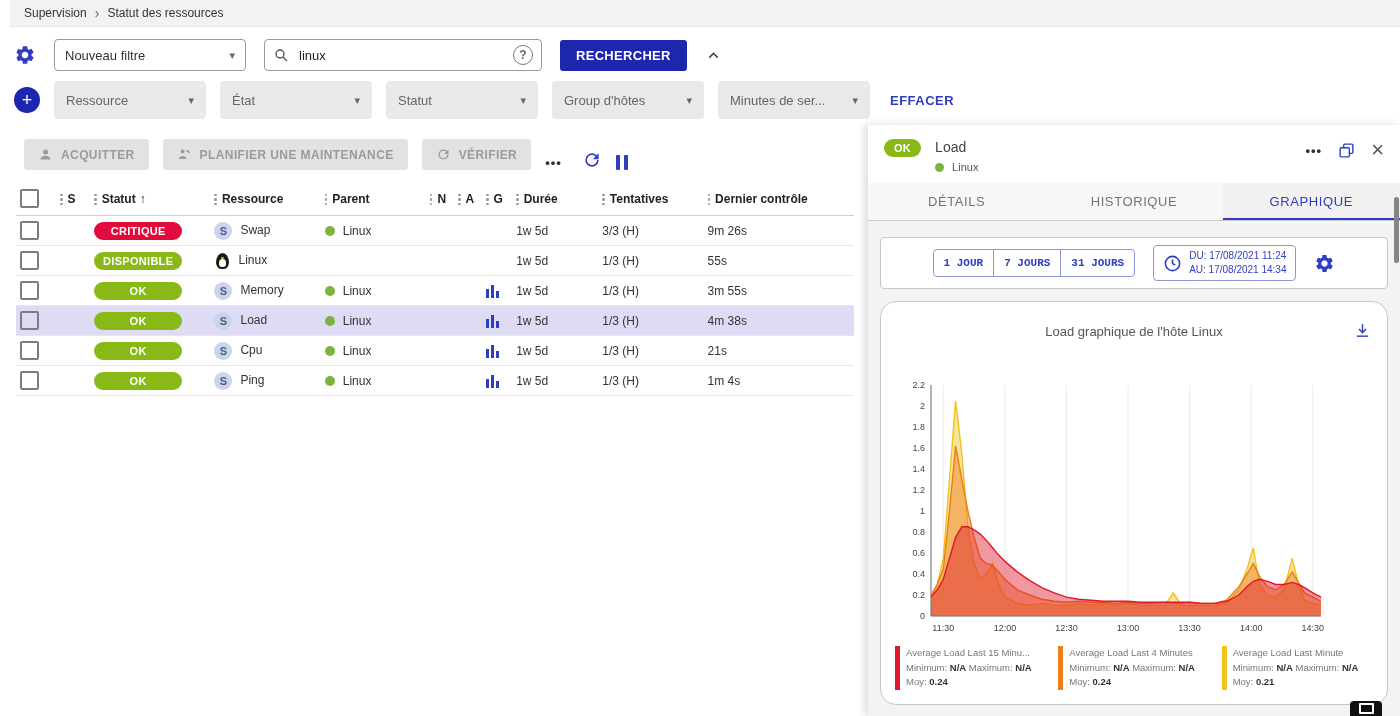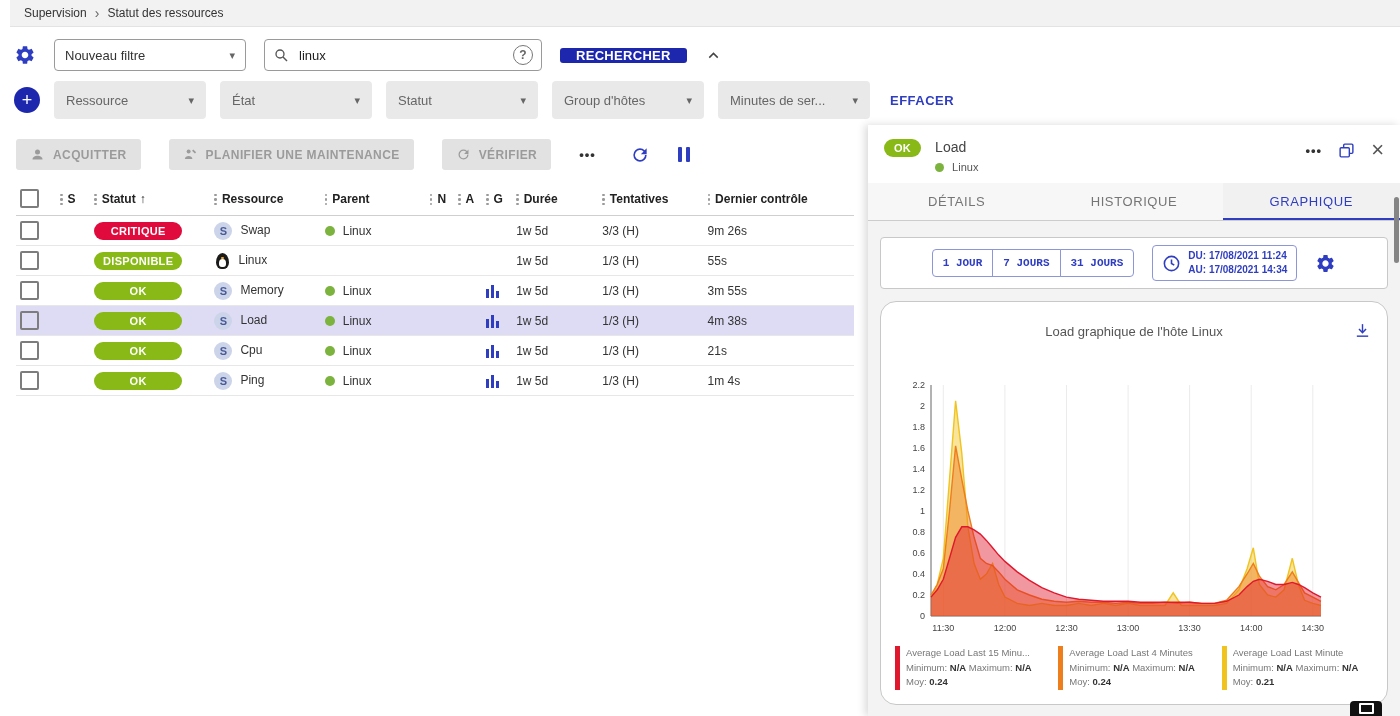--- a/index.html
+++ b/index.html
@@ -13,29 +13,29 @@
   .frow2{position:absolute;top:54px;left:14px;display:flex;align-items:center;gap:14px}
   .iconbtn{display:inline-flex;align-items:center;justify-content:center;cursor:pointer;background:none;border:none;padding:0}
   .preset{width:192px;height:32px;border:1px solid #9a9a9a;border-radius:4px;display:flex;align-items:center;
           justify-content:space-between;padding:0 10px;font-size:13px;color:#333;box-sizing:border-box;cursor:pointer}
   .arrow{color:#666;font-size:11px}
   .searchbox{width:278px;height:32px;border:1px solid #9a9a9a;border-radius:4px;display:flex;align-items:center;
              gap:8px;padding:0 8px;box-sizing:border-box}
   .searchbox input{border:none;outline:none;flex:1;font-size:13px;font-family:inherit;color:#222;background:transparent}
   .help{width:18px;height:18px;border:1.5px solid #777;border-radius:50%;color:#666;font-size:12px;font-weight:bold;
         display:inline-flex;align-items:center;justify-content:center;cursor:pointer}
-  .search-btn{height:15px;padding:0 16px;background:#1d27ad;color:#fff;border:none;border-radius:3px;
+  .search-btn{height:31px;padding:0 16px;background:#1d27ad;color:#fff;border:none;border-radius:3px;
               font-size:13px;font-weight:bold;letter-spacing:.3px;cursor:pointer;font-family:inherit}
   .plusbtn{width:26px;height:26px;border-radius:50%;background:#1d27ad;color:#fff;font-size:18px;line-height:1;
            display:inline-flex;align-items:center;justify-content:center;border:none;cursor:pointer}
   .chip{width:152px;height:38px;background:#e9e9e9;border-radius:4px;display:flex;align-items:center;
         justify-content:space-between;padding:0 12px;box-sizing:border-box;font-size:13px;color:#666;cursor:pointer}
   .effacer{color:#2f3ec0;font-size:13px;font-weight:bold;letter-spacing:.5px;margin-left:6px;cursor:pointer}
   .content-left{position:absolute;top:125px;left:0;width:868px;bottom:0;background:#fff}
-  .toolbar{display:flex;align-items:center;gap:28px;padding:14px 0 12px 16px}
+  .toolbar{display:flex;align-items:flex-end;gap:14px;padding:14px 0 12px 24px}
   .tbtn{display:inline-flex;align-items:center;gap:8px;background:#e2e2e2;color:#9b9b9b;font-size:12px;font-weight:bold;
         letter-spacing:.4px;padding:8px 14px;border-radius:3px;border:none;font-family:inherit}
   .more{color:#333;font-weight:bold;font-size:13px;letter-spacing:1px;cursor:pointer}
   .pause{display:inline-flex;gap:4px;cursor:pointer}
   .pause i{width:4px;height:15px;background:#2f3ec0;border-radius:1px}
   table{border-collapse:collapse;margin-left:16px;width:838px;font-size:12px;color:#333;table-layout:fixed}
   th{text-align:left;padding:7px 4px;border-bottom:1px solid #cfcfcf;font-size:12px;font-weight:bold;color:#222;white-space:nowrap}
   td{padding:0 4px;height:29px;border-bottom:1px solid #e7e7e7;white-space:nowrap;overflow:hidden}
   tr.selected td{background:#dedcf5}
   .col-check{width:40px}
@@ -70,21 +70,21 @@
   .ptab.active{color:#2f3ec0;border-bottom:2px solid #2f3ec0;padding-bottom:9px;background:#f1f1f1}
   .p-body{padding:16px 12px;overflow:hidden}
   .time-card{background:#fff;border:1px solid #c8c8c8;border-radius:4px;display:flex;align-items:center;
              justify-content:center;gap:18px;padding:7px 10px}
   .range-group{display:flex}
   .range-btn{border:1px solid #8d97d8;color:#2f3ec0;background:#fff;font-size:11px;font-weight:bold;
              padding:7px 10px;margin-left:-1px;cursor:pointer;font-family:Liberation Mono, monospace}
   .range-btn.first{border-radius:4px 0 0 4px;margin-left:0}
   .range-btn.last{border-radius:0 4px 4px 0}
   .period-box{display:flex;align-items:center;gap:7px;border:1px solid #8d97d8;border-radius:4px;padding:3px 9px;cursor:pointer}
-  .period-lines{font-size:10px;color:#2f3ec0;font-weight:bold;line-height:1.4;white-space:nowrap}
+  .period-lines{font-size:10px;color:#2f3ec0;font-weight:normal;line-height:1.4;white-space:nowrap}
   .gearic{cursor:pointer;display:inline-flex}
   .chart-card{background:#fff;border:1px solid #c8c8c8;border-radius:16px;margin-top:12px;padding:10px 8px;
               position:relative;height:404px;box-sizing:border-box}
   .chart-title{text-align:center;font-size:13px;color:#555;margin-top:12px}
   .dl{position:absolute;right:16px;top:20px;cursor:pointer}
   #chart-svg{display:block;margin:36px auto 0}
   #chart-svg .tick{font-size:9px;fill:#444;font-family:"Liberation Sans",sans-serif}
   .legend{display:flex;gap:12px;padding:0 6px;margin-top:6px}
   .lg-item{border-left:5px solid #ccc;padding-left:6px;font-size:9.5px;color:#777;line-height:1.55;flex:1;cursor:pointer;min-width:0}
   .lg-item b{color:#333}

